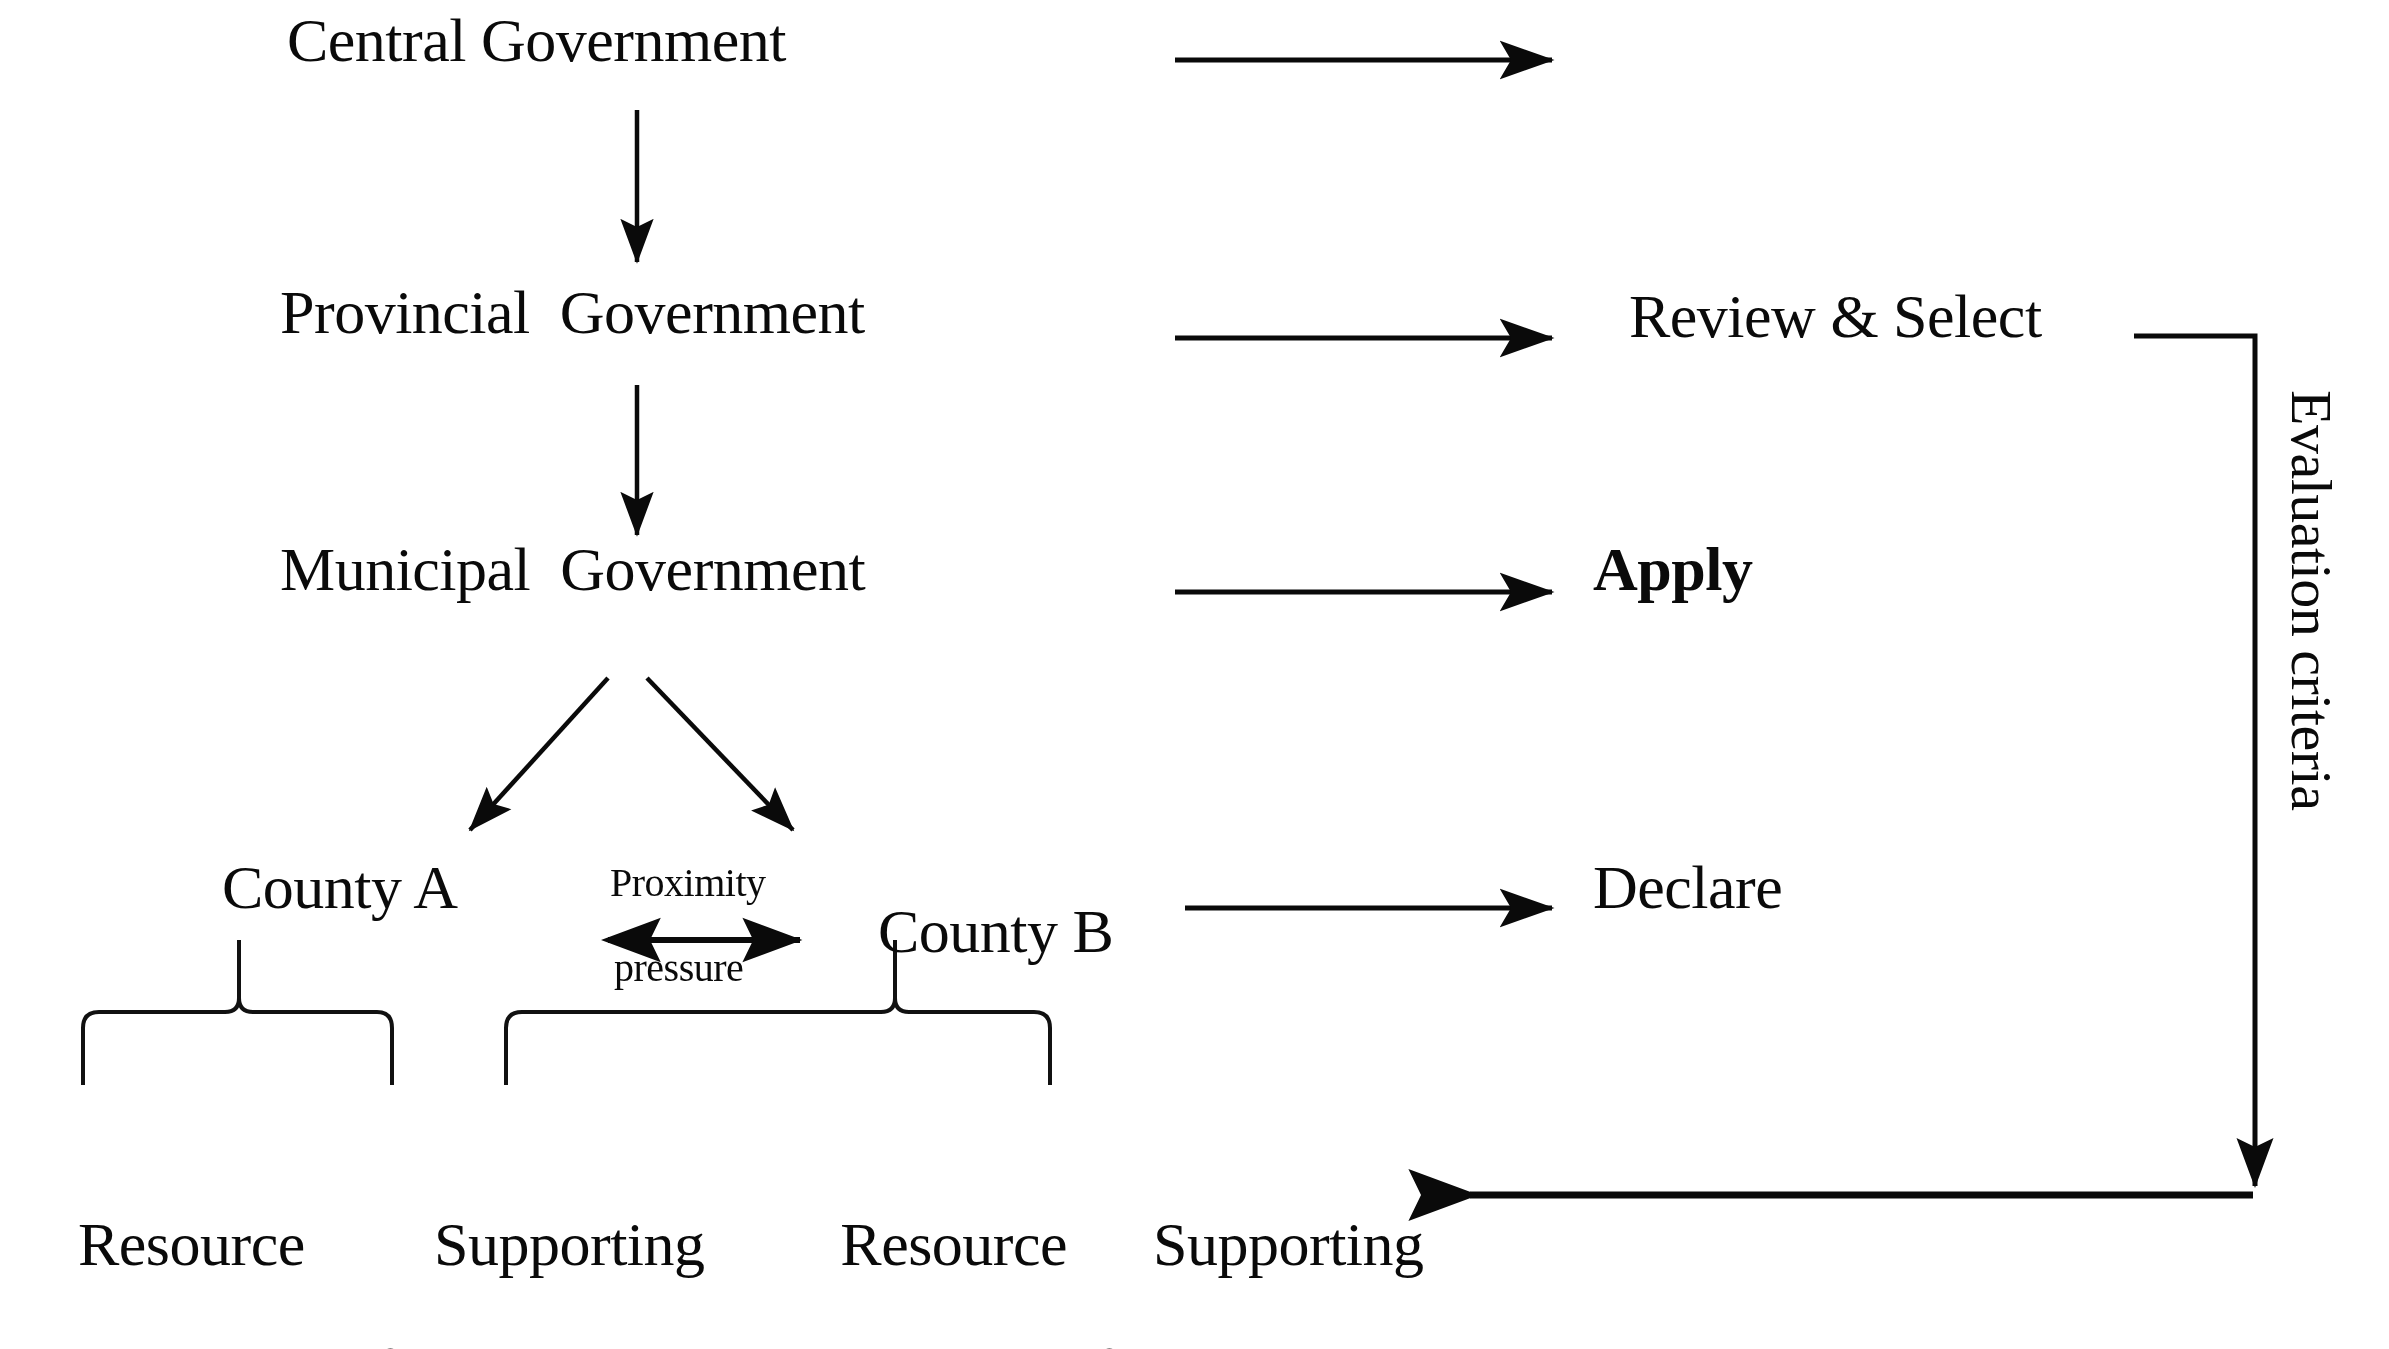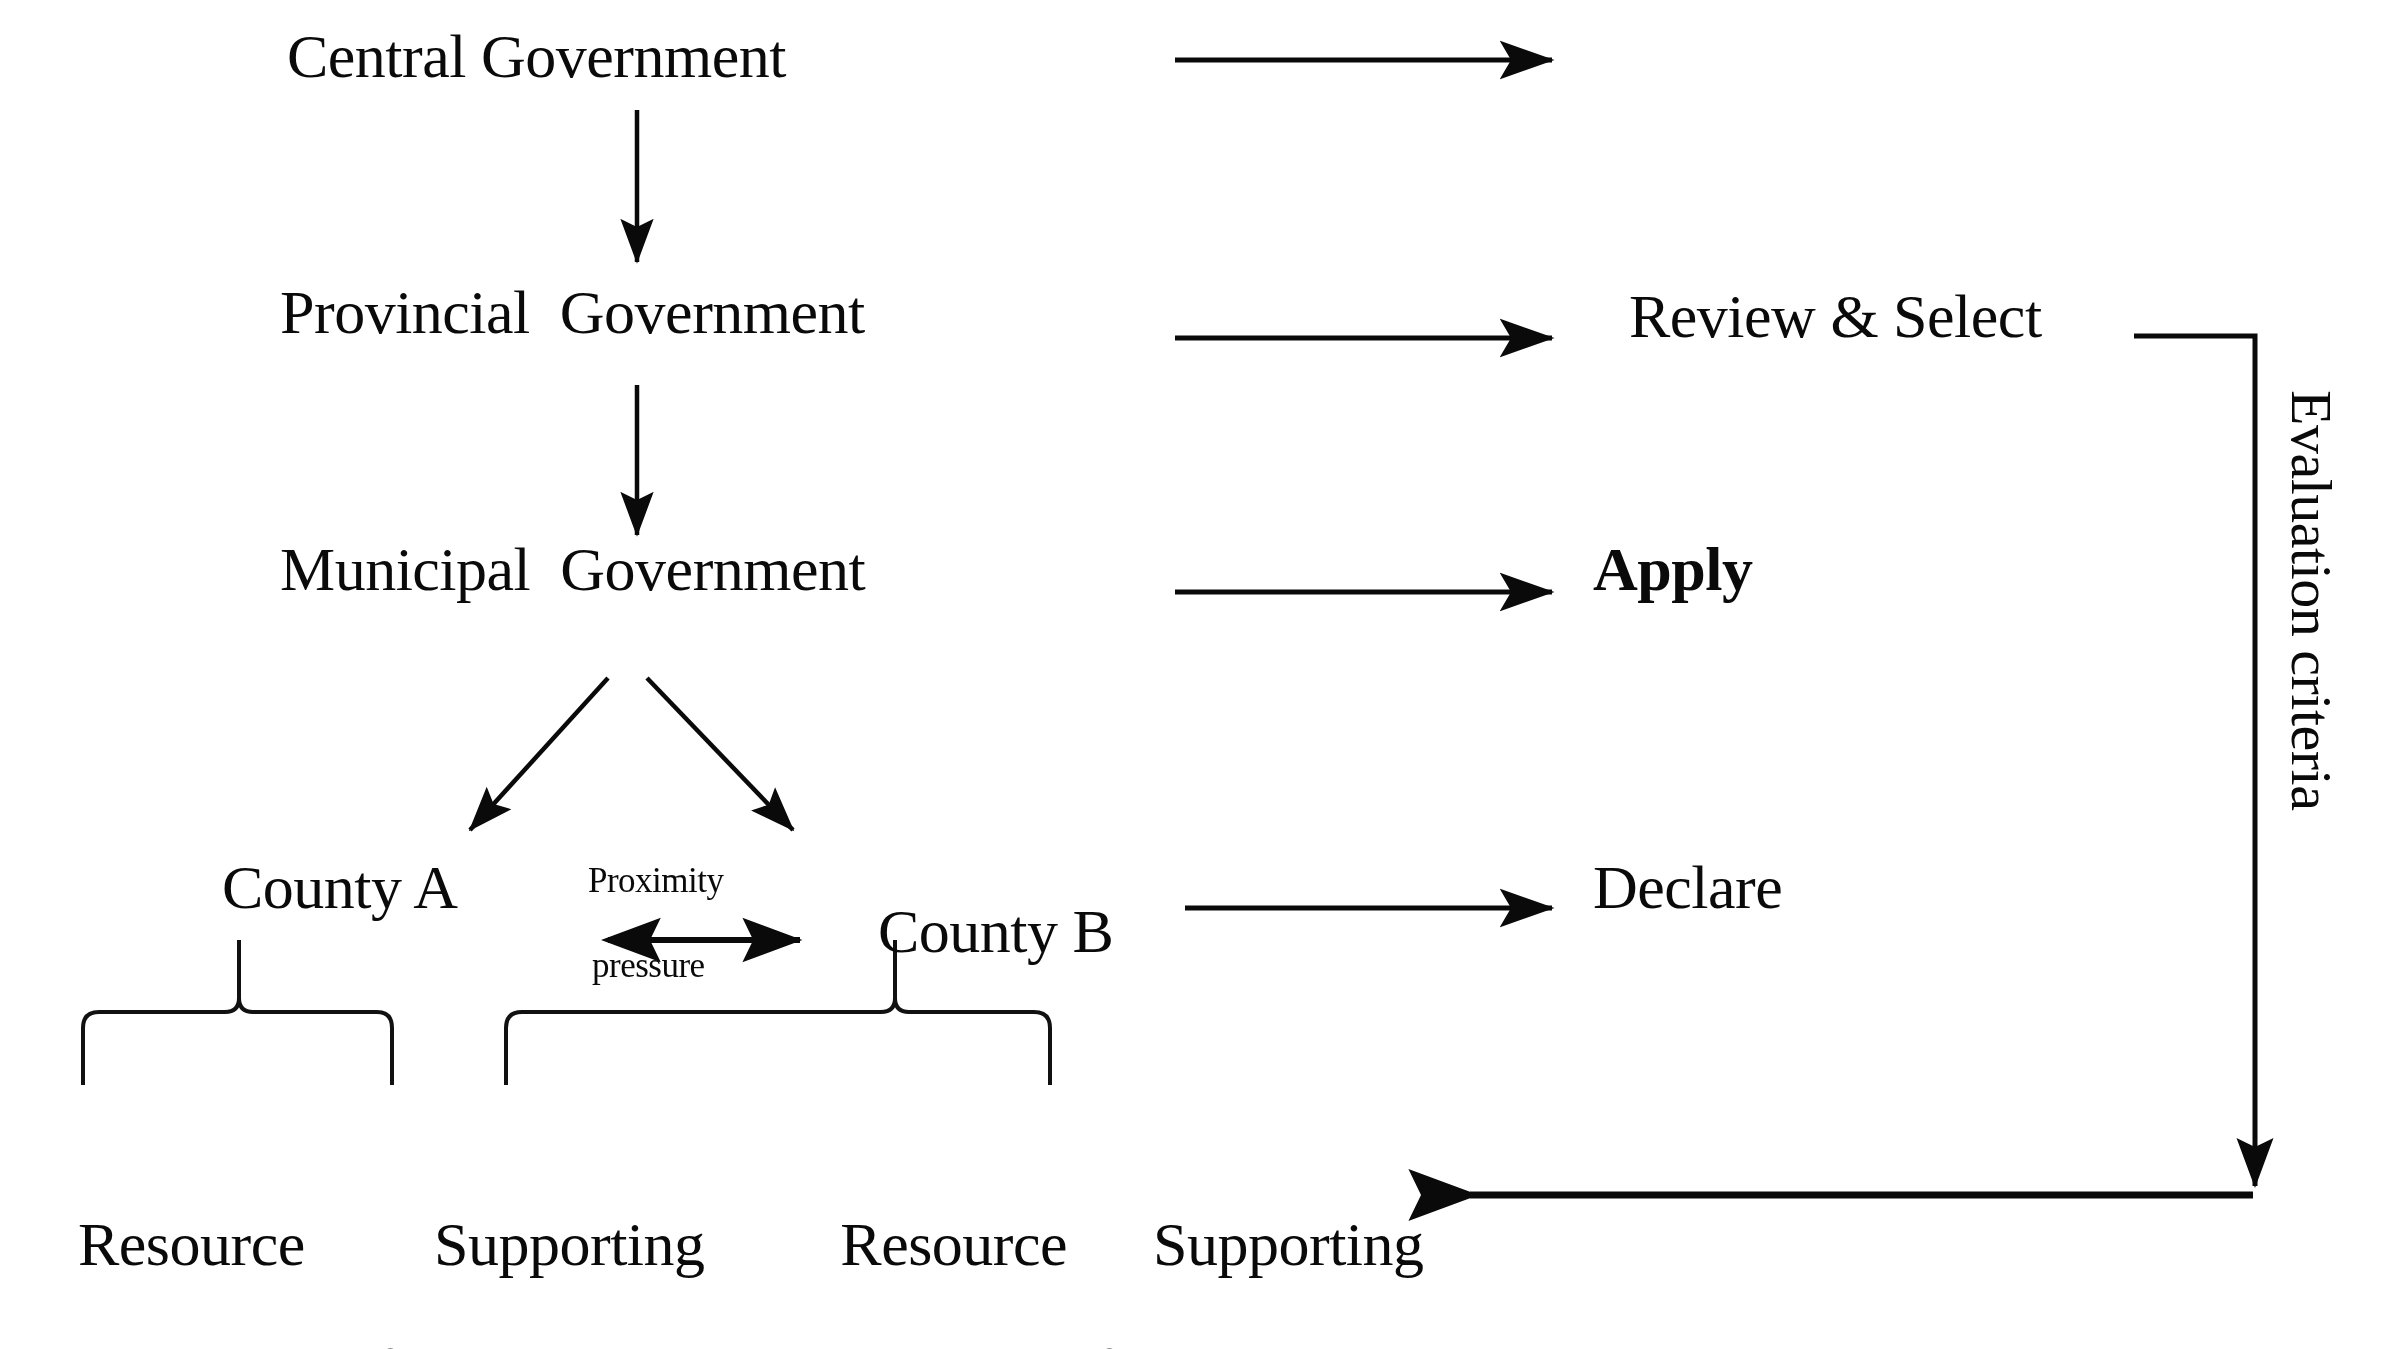--- a/index.html
+++ b/index.html
@@ -17,21 +17,21 @@
     color: #000000;
   }
   .lbl {
     position: absolute;
     white-space: pre;
     color: #0a0a0a;
     line-height: 1.06;
     letter-spacing: -0.5px;
   }
   .big   { font-size: 62px; }
-  .small { font-size: 35px; }
+  .small { font-size: 40px; margin-left: 22px; }
   .stack { position: absolute; white-space: pre; font-size: 62px; line-height: 1.02; color:#0a0a0a; letter-spacing: -0.5px;}
   .stack .l2 { display:block; }
   .ralign { text-align: right; }
   svg.ov {
     position: absolute;
     left: 0; top: 0;
     width: 2389px;
     height: 1349px;
     pointer-events: none;
   }
@@ -95,21 +95,21 @@
     <path d="M506 1085
              L506 1028 Q506 1012 522 1012
              L881 1012 Q895 1012 895 998
              L895 968
              L895 998 Q895 1012 909 1012
              L1034 1012 Q1050 1012 1050 1028
              L1050 1085" fill="none" stroke="#111111" stroke-width="4"></path>
     <line x1="895" y1="940" x2="895" y2="970" stroke="#111111" stroke-width="4"></line>
   </svg>
 
-  <div class="lbl big" style="left:287px; top:8px;margin-top:16px;">Central Government</div>
+  <div class="lbl big" style="left:287px; top:8px;">Central Government</div>
 
   <div class="lbl big" style="left:280px; top:280px;">Provincial  Government</div>
 
   <div class="lbl big" style="left:280px; top:537px;text-align:center;">Municipal  Government</div>
 
 
   <div class="lbl big" style="left:1629px; top:284px;">Review &amp; Select</div>
 
   <div class="lbl big" style="left:1593px; top:537px;font-weight:bold;">Apply</div>
 

